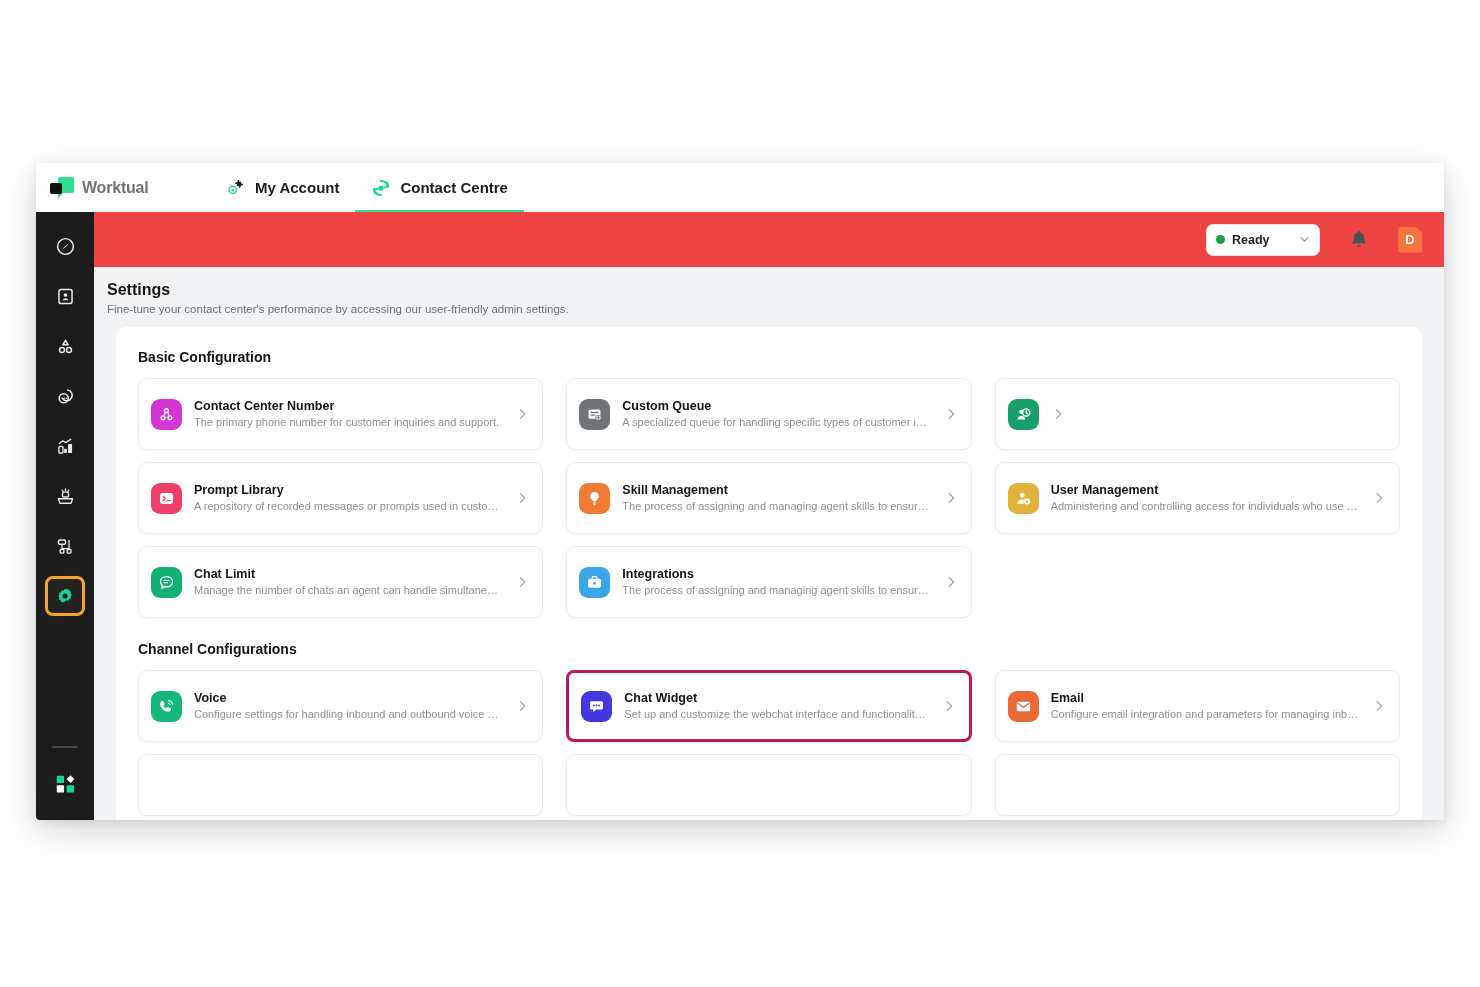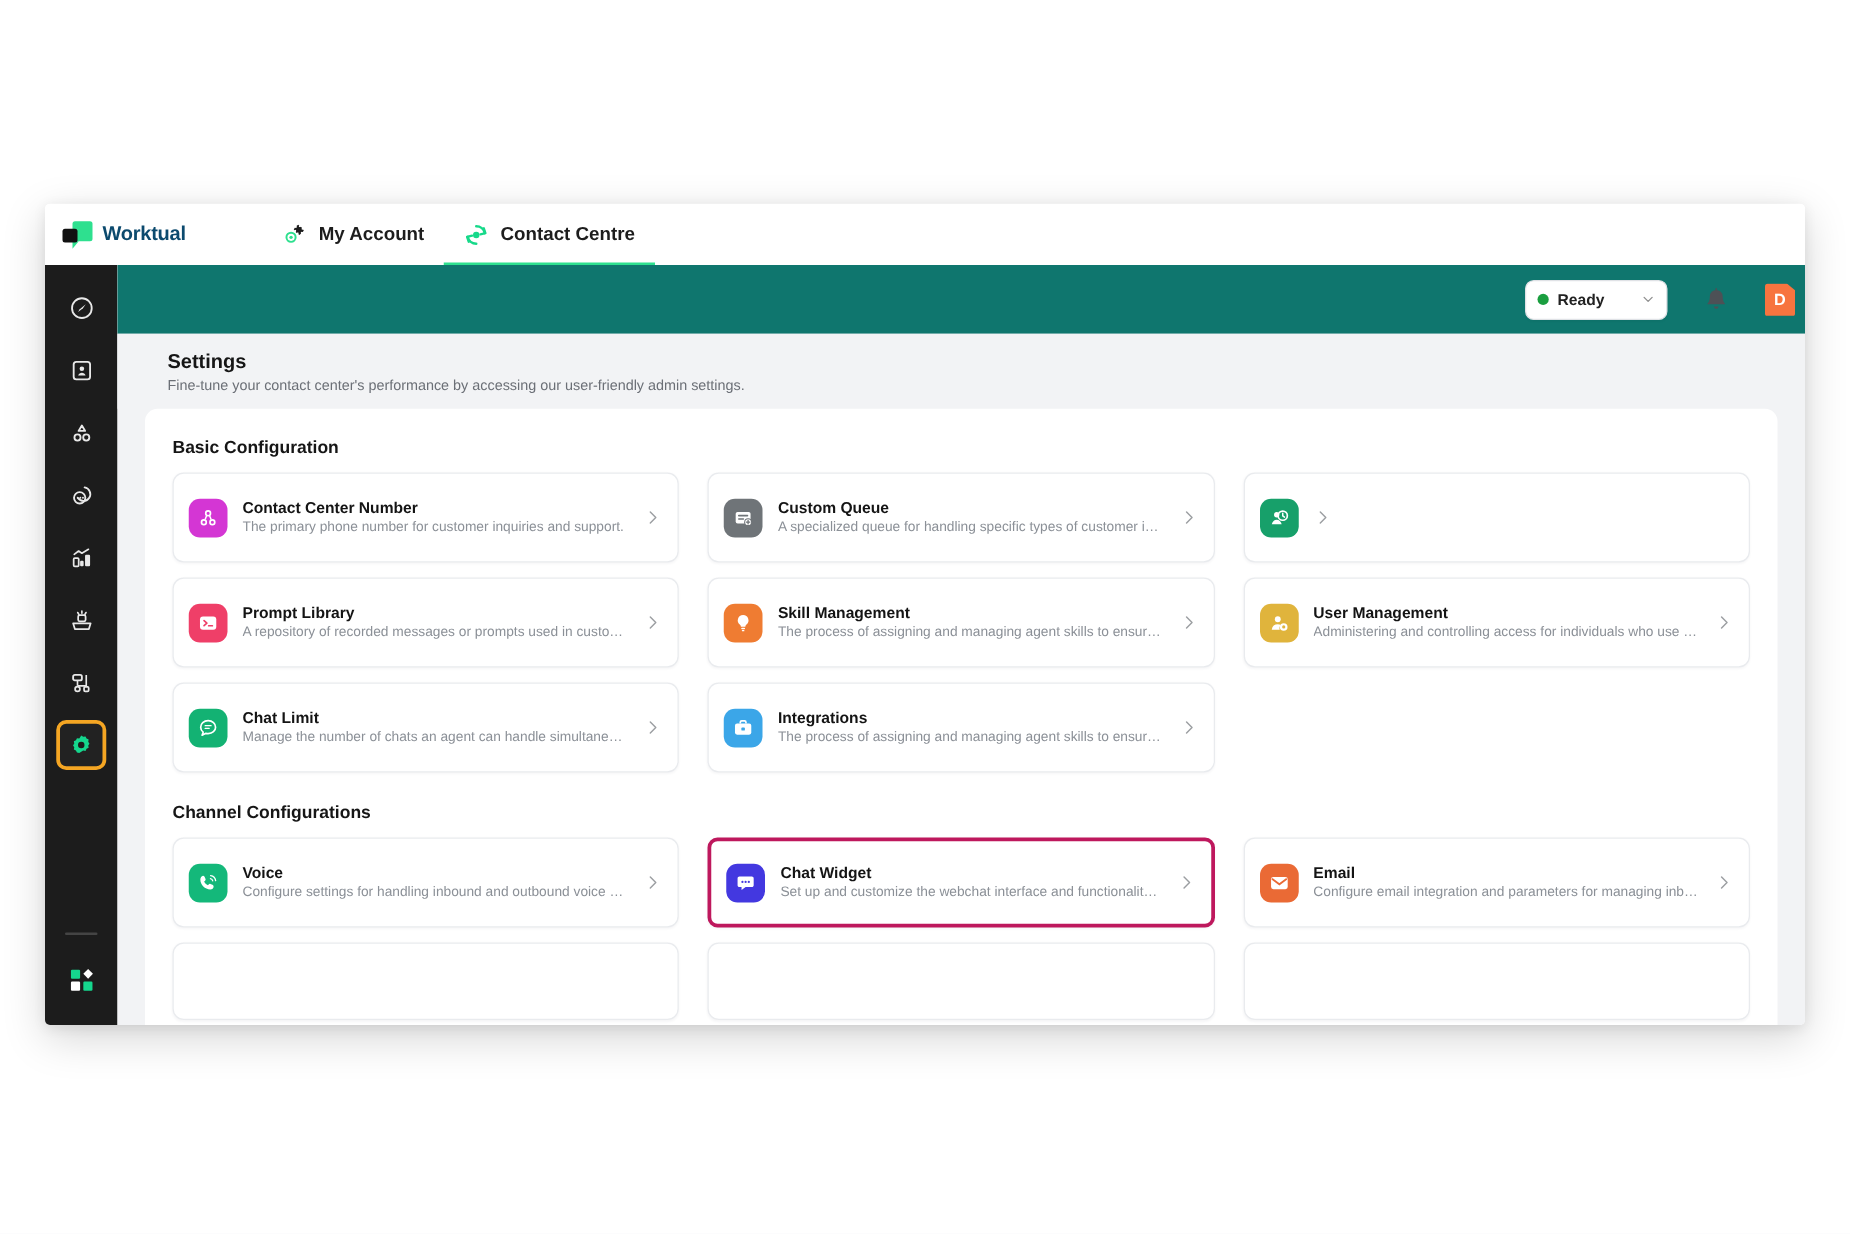--- a/index.html
+++ b/index.html
@@ -68,21 +68,21 @@
   .brand-mark .black {
     position: absolute;
     left: 0; top: 6px;
     width: 12px; height: 11px;
     background: #111;
     border-radius: 2px;
   }
   .brand-text {
     font-size: 16px;
     font-weight: bold;
-    color: #0c4a6e;
+    color: #737373;
     letter-spacing: -0.2px;
   }
 
   .nav-tabs { display: flex; height: 49px; }
   .nav-tab {
     display: flex;
     align-items: center;
     gap: 9px;
     height: 49px;
     padding: 0 16px;
@@ -144,25 +144,25 @@
     background: #f2f3f5;
     display: flex;
     flex-direction: column;
     min-width: 0;
     position: relative;
   }
 
   
   #content-top {
     height: 55px;
-    background: #0f766e;
+    background: #ef4444;
     display: flex;
     align-items: center;
     justify-content: flex-end;
-    padding-right: 8px;
+    padding-right: 22px;
     flex: 0 0 55px;
     gap: 28px;
   }
   #status-select {
     width: 114px;
     height: 32px;
     border: 1px solid #e0e2e6;
     border-radius: 7px;
     background: #fff;
     display: flex;
@@ -195,21 +195,21 @@
     display: flex;
     align-items: center;
     justify-content: center;
     cursor: pointer;
     border-radius: 2px 0 2px 2px;
     clip-path: polygon(0 0, 72% 0, 100% 22%, 100% 100%, 0 100%);
   }
 
   
   #page-header {
-    padding: 14px 24px 12px 40px;
+    padding: 14px 24px 12px 13px;
     background: #f2f3f5;
   }
   #page-title {
     font-size: 16px;
     font-weight: bold;
     color: #161616;
     margin-bottom: 4px;
   }
   #page-sub {
     font-size: 11.5px;

